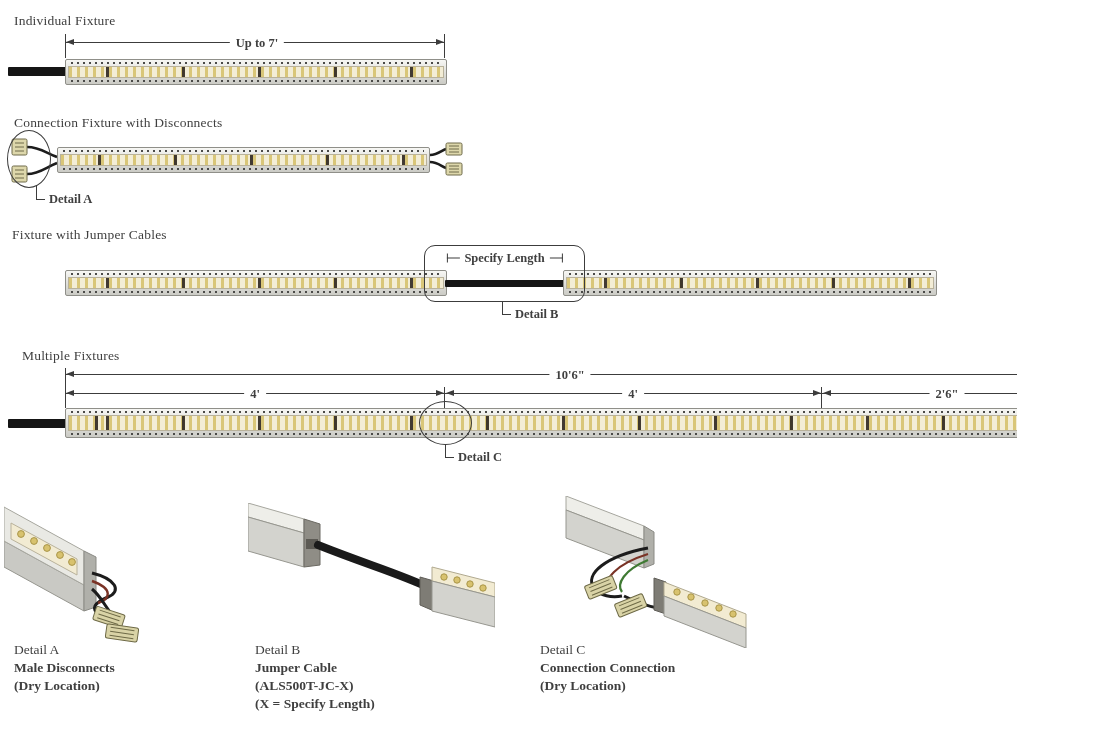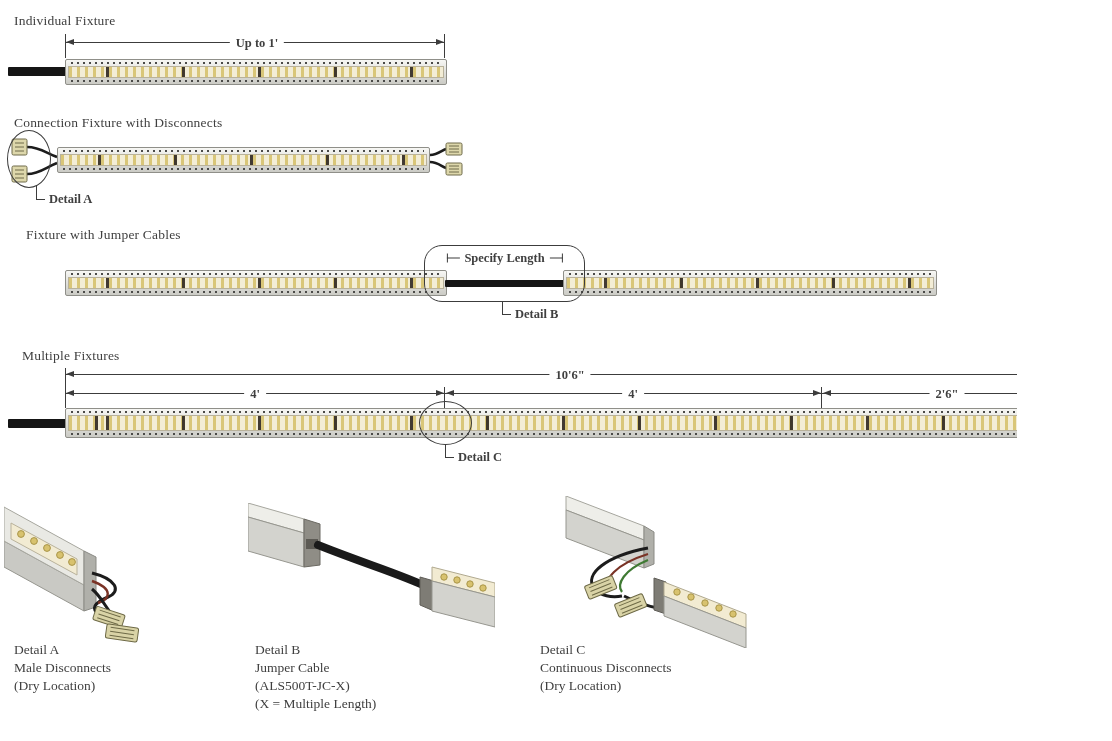--- a/index.html
+++ b/index.html
@@ -28,45 +28,45 @@
     background-position:37px 0,0 0}
   .fixture .dots{position:absolute;left:5px;right:5px;height:2px;
     background:repeating-linear-gradient(90deg,#4a4a48 0 2px,transparent 2px 6px)}
   .fixture .dots.t{top:2px}
   .fixture .dots.b{bottom:2px}
 
   .callout{position:absolute;border:1.4px solid #3c3c3c;border-radius:50%}
   .leader{position:absolute;border-left:1.3px solid #3c3c3c;border-bottom:1.3px solid #3c3c3c}
   .detail-tag{position:absolute;font-weight:bold;font-size:12.5px;white-space:nowrap}
 
-  .spec-box{position:absolute;border:1.4px solid #3c3c3c;border-radius:18px;background:transparent}
+  .spec-box{position:absolute;border:1.4px solid #3c3c3c;border-radius:11px;background:transparent}
   .spec-label{position:absolute;left:50%;top:12px;transform:translate(-50%,-50%);background:#fff;
     font-weight:bold;font-size:12.5px;padding:0 3px;white-space:nowrap;display:flex;align-items:center;gap:5px}
   .mini{display:inline-block;width:13px;height:9px;position:relative}
   .mini::before{content:"";position:absolute;left:0;right:0;top:4px;height:1px;background:#3c3c3c}
   .mini.l::after{content:"";position:absolute;left:0;top:0;height:9px;width:1px;background:#3c3c3c}
   .mini.r::after{content:"";position:absolute;right:0;top:0;height:9px;width:1px;background:#3c3c3c}
 
   .caption{position:absolute;font-size:13.5px;line-height:18px;white-space:nowrap}
-  .caption .b{font-weight:normal}
+  .caption .b{font-weight:bold}
   svg{position:absolute}
 </style>
 </head>
 <body>
 
 <div class="canvas">
 
   <div class="sec-title" style="left:14px;top:13px">Individual Fixture</div>
 
   <div class="hline" style="left:65px;top:42px;width:380px"></div>
   <div class="vtick" style="left:65px;top:34px;height:24px"></div>
   <div class="vtick" style="left:444px;top:34px;height:24px"></div>
   <div class="arrow l" style="left:66px;top:39px"></div>
   <div class="arrow r" style="left:436px;top:39px"></div>
-  <div class="dim-label" style="left:257px;top:43px">Up to 1'</div>
+  <div class="dim-label" style="left:257px;top:43px">Up to 7'</div>
 
   <div class="cable" style="left:8px;top:67px;width:59px;height:9px"></div>
   <div class="fixture" style="left:65px;top:59px;width:382px">
     <div class="strip"></div>
     <div class="dots t"></div>
     <div class="dots b"></div>
   </div>
 
   <div class="sec-title" style="left:14px;top:115px">Connection Fixture with Disconnects</div>
 
@@ -89,21 +89,21 @@
     <path d="M0,13 C8,13 12,8 16,7" stroke="#1c1c1c" stroke-width="2.6" fill="none"></path>
     <path d="M0,20 C8,20 12,25 16,26" stroke="#1c1c1c" stroke-width="2.6" fill="none"></path>
     <rect x="16" y="1" width="16" height="12" rx="1.5" fill="#ddd7ab" stroke="#6f6b4a"></rect>
     <rect x="16" y="21" width="16" height="12" rx="1.5" fill="#ddd7ab" stroke="#6f6b4a"></rect>
     <path d="M19,4 h10 M19,7 h10 M19,10 h10 M19,24 h10 M19,27 h10 M19,30 h10" stroke="#6f6b4a" stroke-width="1"></path>
   </svg>
 
   <div class="leader" style="left:36px;top:186px;width:9px;height:14px"></div>
   <div class="detail-tag" style="left:49px;top:192px">Detail A</div>
 
-  <div class="sec-title" style="left:26px;top:227px">Fixture with Jumper Cables</div>
+  <div class="sec-title" style="left:12px;top:227px">Fixture with Jumper Cables</div>
 
   <div class="fixture" style="left:65px;top:270px;width:382px">
     <div class="strip"></div>
     <div class="dots t"></div>
     <div class="dots b"></div>
   </div>
   <div class="cable" style="left:445px;top:280px;width:120px;height:7px"></div>
   <div class="fixture" style="left:563px;top:270px;width:374px">
     <div class="strip"></div>
     <div class="dots t"></div>
@@ -220,22 +220,22 @@
   <div class="caption" style="left:14px;top:641px">
     <div>Detail A</div>
     <div class="b">Male Disconnects</div>
     <div class="b">(Dry Location)</div>
   </div>
 
   <div class="caption" style="left:255px;top:641px">
     <div>Detail B</div>
     <div class="b">Jumper Cable</div>
     <div class="b">(ALS500T-JC-X)</div>
-    <div class="b">(X = Multiple Length)</div>
+    <div class="b">(X = Specify Length)</div>
   </div>
 
   <div class="caption" style="left:540px;top:641px">
     <div>Detail C</div>
-    <div class="b">Continuous Disconnects</div>
+    <div class="b">Connection Connection</div>
     <div class="b">(Dry Location)</div>
   </div>
 
 </div>
 
 </body></html>

